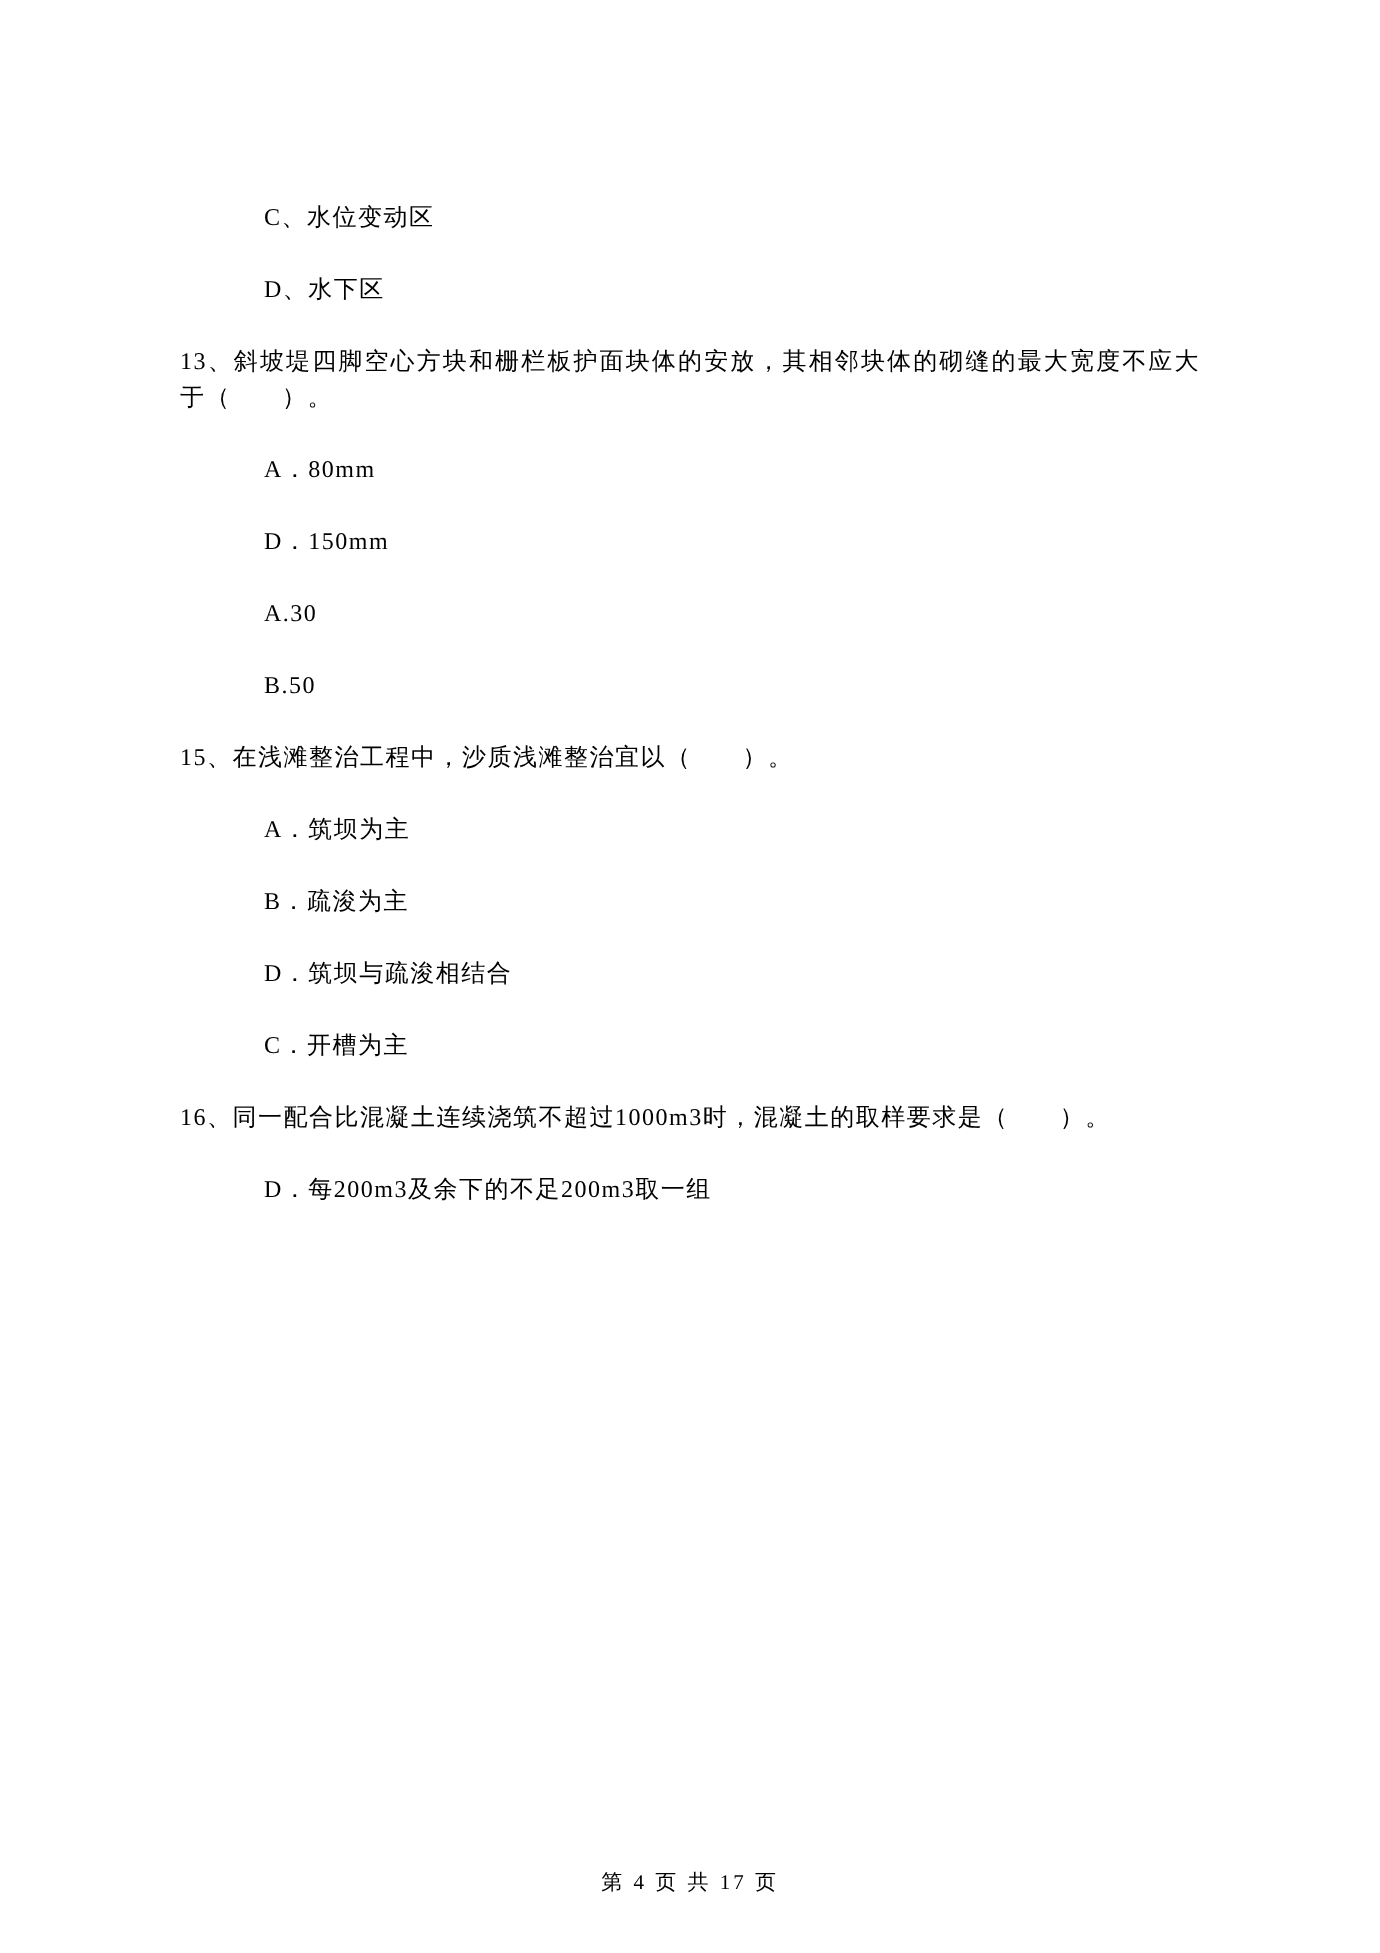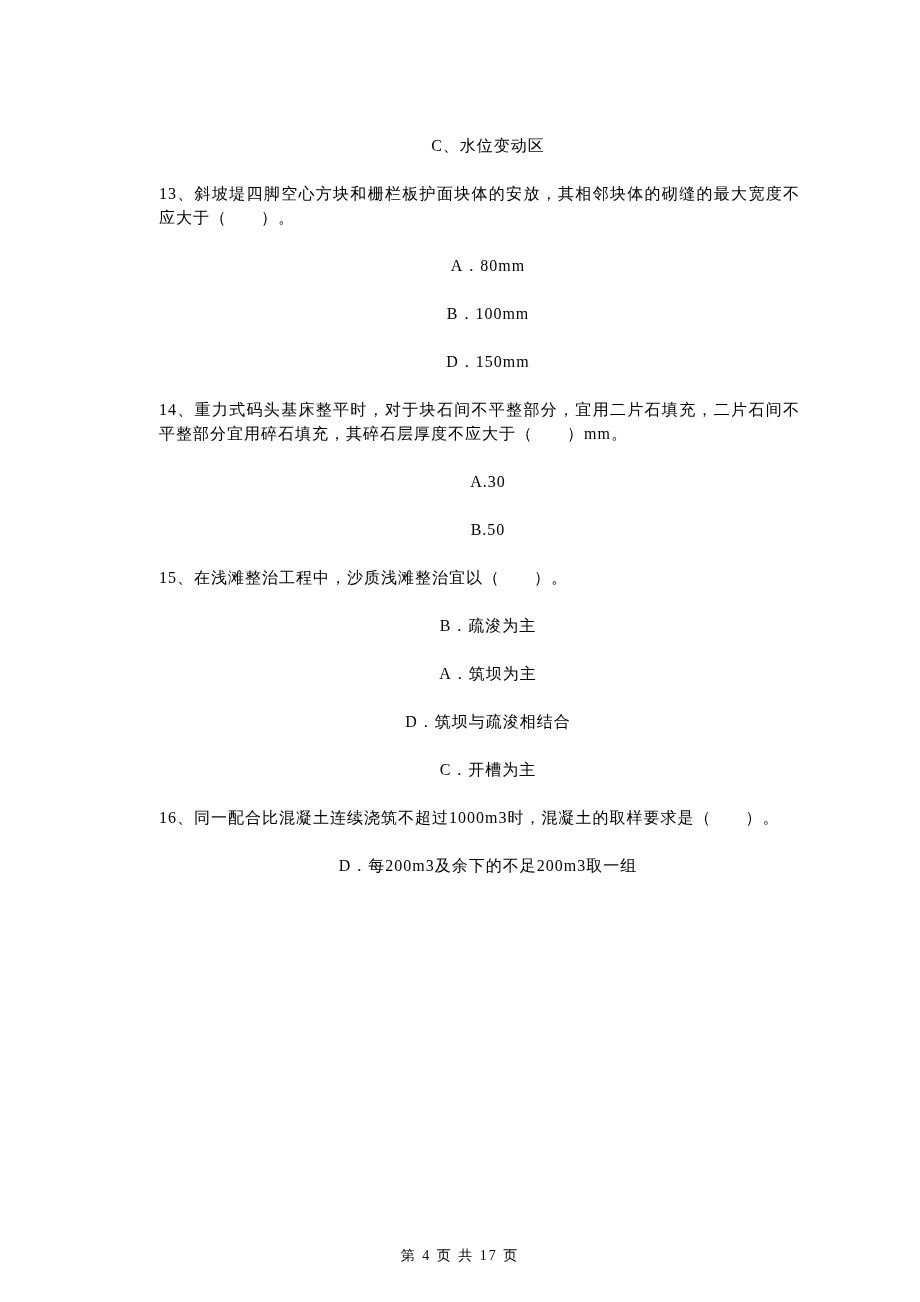--- a/index.html
+++ b/index.html
@@ -17,58 +17,55 @@
     margin: 0 auto;
     padding: 110px 120px 40px 120px;
     box-sizing: border-box;
     position: relative;
   }
   .option {
     margin-left: 56px;
     margin-top: 24px;
     margin-bottom: 24px;
     letter-spacing: 1px;
-    text-align: center;
   }
   .question {
     margin-top: 24px;
     margin-bottom: 24px;
     text-align: justify;
     letter-spacing: 1px;
-    margin-left: 39px;
   }
   .footer {
     position: absolute;
     bottom: 36px;
     left: 0;
     width: 100%;
     text-align: center;
     font-size: 14px;
     letter-spacing: 2px;
   }
 </style>
 </head>
 <body>
 
 <div class="page">
 
   <div class="option">C、水位变动区</div>
+  <div class="option">D、水下区</div>
 
   <div class="question">13、斜坡堤四脚空心方块和栅栏板护面块体的安放，其相邻块体的砌缝的最大宽度不应大于（　　）。</div>
   <div class="option">A．80mm</div>
-  <div class="option">B．100mm</div>
   <div class="option">D．150mm</div>
 
-  <div class="question">14、重力式码头基床整平时，对于块石间不平整部分，宜用二片石填充，二片石间不平整部分宜用碎石填充，其碎石层厚度不应大于（　　）mm。</div>
   <div class="option">A.30</div>
   <div class="option">B.50</div>
 
   <div class="question">15、在浅滩整治工程中，沙质浅滩整治宜以（　　）。</div>
+  <div class="option">A．筑坝为主</div>
   <div class="option">B．疏浚为主</div>
-  <div class="option">A．筑坝为主</div>
   <div class="option">D．筑坝与疏浚相结合</div>
   <div class="option">C．开槽为主</div>
 
   <div class="question">16、同一配合比混凝土连续浇筑不超过1000m3时，混凝土的取样要求是（　　）。</div>
   <div class="option">D．每200m3及余下的不足200m3取一组</div>
 
 
   <div class="footer">第 4 页 共 17 页</div>
 </div>
 

